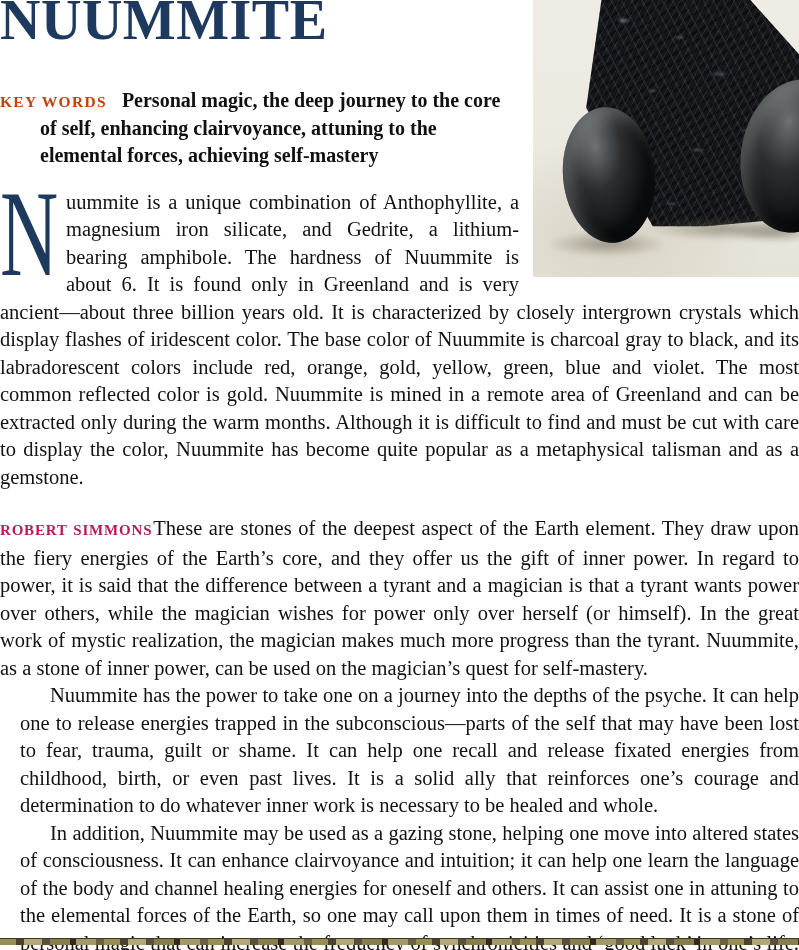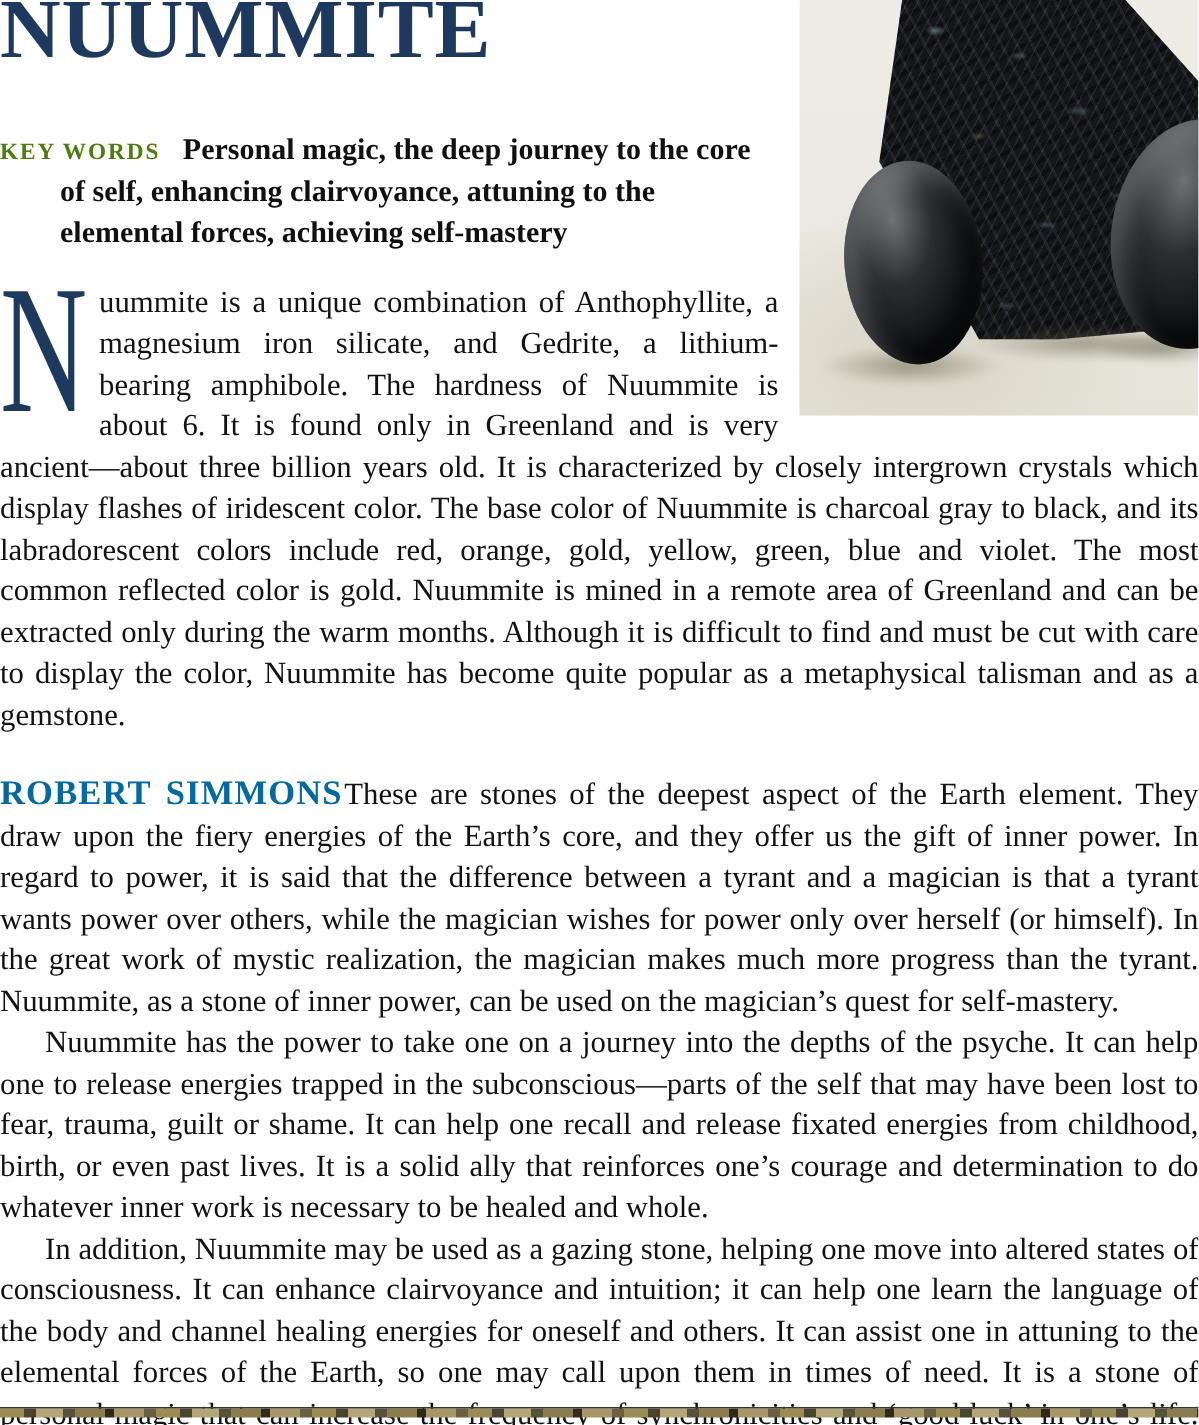--- a/index.html
+++ b/index.html
@@ -86,21 +86,21 @@
     font-size: 20px;
     line-height: 27px;
     padding-left: 40px;
     text-indent: -40px;
     font-weight: bold;
     color: #101010;
     margin: 0 0 7px 0;
     max-width: 545px;
   }
   .attr-label {
-    color: #4d7c0f;
+    color: #c2410c;
     font-size: 15.5px;
     letter-spacing: 1.3px;
     margin-right: 15px;
     font-weight: bold;
   }
 
   
   .intro {
     margin: 20px 0 0 0;
     font-size: 20.5px;
@@ -121,25 +121,25 @@
     overflow: visible;
   }
   .author-section { margin-top: 24px; }
   .body-para {
     margin: 0;
     font-size: 20.5px;
     line-height: 27.5px;
     text-align: justify;
     color: #121212;
   }
-  .body-para.indent { text-indent: 30px; }
+  .body-para.indent { text-indent: 30px; padding-left: 20px; }
   .author-label {
-    color: #0369a1;
+    color: #be185d;
     font-weight: bold;
-    font-size: 23px;
+    font-size: 15px;
     letter-spacing: 0.8px;
     margin-right: 1px;
     white-space: nowrap;
   }
 
   
   .bottom-strip {
     position: absolute;
     left: 0;
     right: 0;

